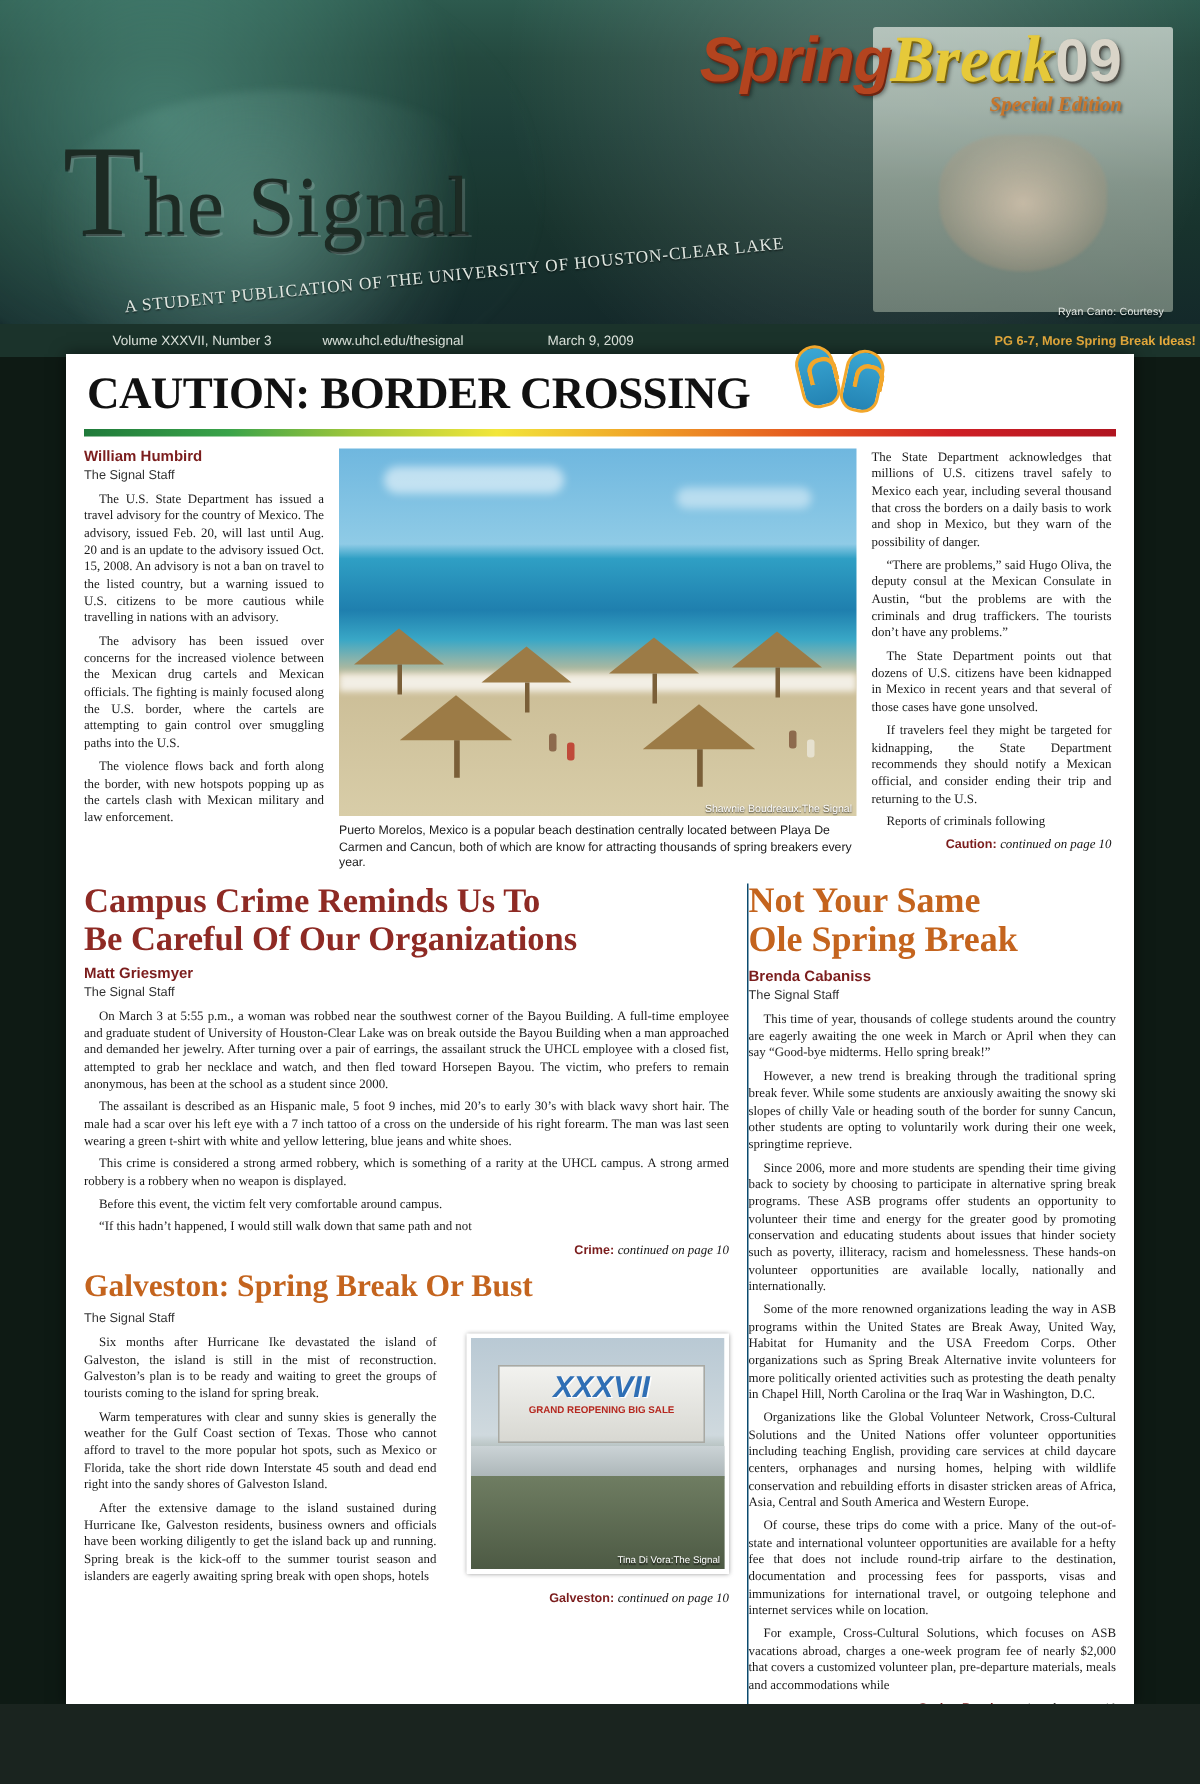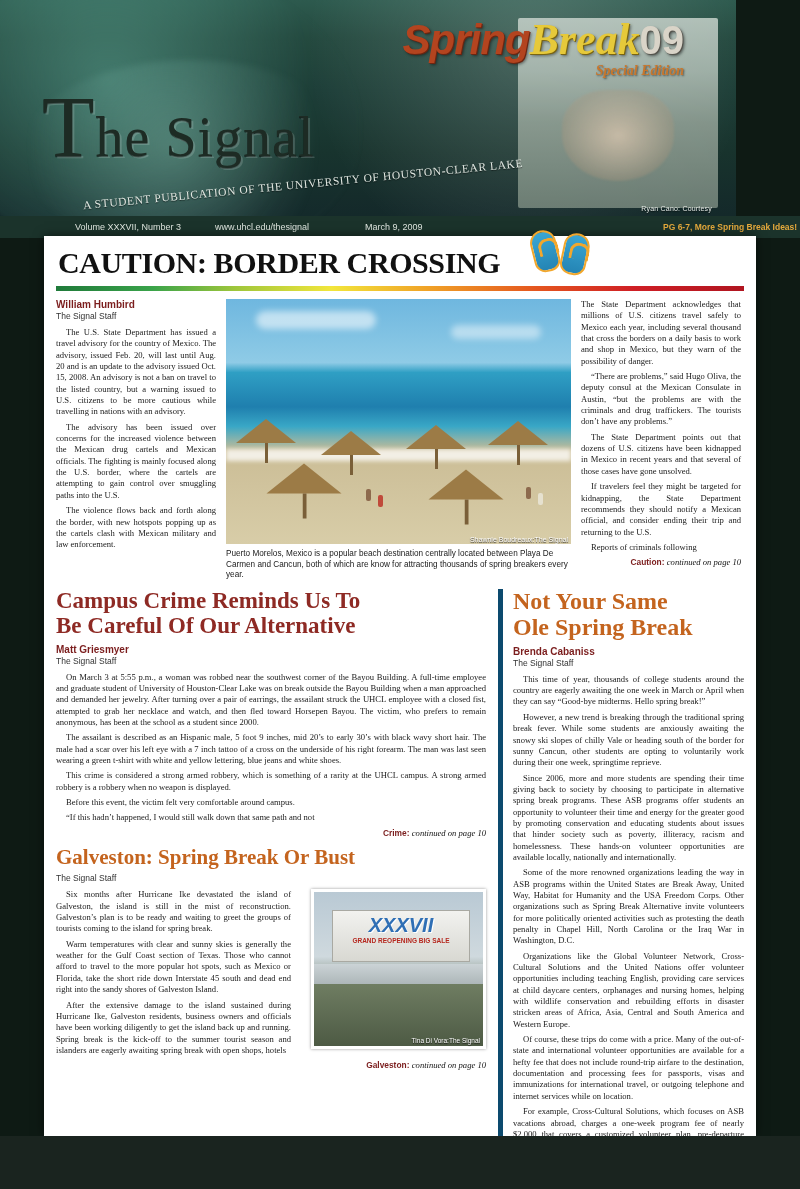--- a/index.html
+++ b/index.html
@@ -9,21 +9,21 @@
     background:#0e1a14;
     font-family:"Liberation Serif", serif;
     color:#111;
     position:relative;
     overflow:hidden;
   }
 
   
   .masthead{
     position:relative;
-    width:736px; height:216px;
+    width:800px; height:216px;
     overflow:hidden;
     background:
       radial-gradient(circle at 72% 22%, rgba(255,255,255,0.18), rgba(255,255,255,0) 40%),
       linear-gradient(180deg,#2d5a4e 0%,#24493f 18%,#1d3e37 42%,#18332d 70%,#14292a 100%);
   }
   .mast-wave{
     position:absolute; left:-60px; top:-40px; width:420px; height:300px;
     border-radius:50% 60% 45% 55%;
     background:radial-gradient(circle at 40% 40%, rgba(110,190,170,0.45), rgba(40,90,80,0.05) 65%);
     filter:blur(2px);
@@ -232,21 +232,21 @@
     font-size:8.4px; text-align:right; margin-top:3px;
   }
   .cont b{ color:#7b1d1d; }
   .cont i{ font-family:"Liberation Serif", serif; font-size:8.6px; }
 
   
   .lower{
     display:flex; gap:12px; padding:8px 12px 0 12px;
   }
   .lower-left{ width:430px; }
-  .lower-right{ width:246px; border-left:5px solid #0c4a6e; padding-left:10px; }
+  .lower-right{ width:246px; border-left:1px solid #0c4a6e; }
 
   .hl2{
     font-family:"Liberation Serif", serif;
     font-weight:bold; font-size:23px; line-height:1.08;
     color:#8e2a24; margin:0 0 5px 0;
   }
   .hl2.orange{ color:#c4641e; font-size:24px; }
   .hl2.sm{ font-size:21px; }
 
   .galv{
@@ -383,21 +383,21 @@
     </div>
   </div>
 
   <div class="lower" style="padding-left:0;padding-right:0;">
 
     <div class="lower-left">
 
       <div>
         <div class="hl2">
           <span>Campus Crime Reminds Us To</span><br>
-          <span>Be Careful Of Our Alternative</span>
+          <span>Be Careful Of Our Organizations</span>
         </div>
         <div class="byline-name">Matt Griesmyer</div>
         <div class="byline-org">The Signal Staff</div>
         <p class="body">On March 3 at 5:55 p.m., a woman was robbed near the southwest corner of the Bayou Building.  A full-time employee and graduate student of University of Houston-Clear Lake was on break outside the Bayou Building when a man approached and demanded her jewelry.  After turning over a pair of earrings, the assailant struck the UHCL employee with a closed fist, attempted to grab her necklace and watch, and then fled toward Horsepen Bayou.  The victim, who prefers to remain anonymous, has been at the school as a student since 2000.</p>
         <p class="body">The assailant is described as an Hispanic male, 5 foot 9 inches, mid 20’s to early 30’s with black wavy short hair.  The male had a scar over his left eye with a 7 inch tattoo of a cross on the underside of his right forearm.  The man was last seen wearing a green t-shirt with white and yellow lettering, blue jeans and white shoes.</p>
         <p class="body">This crime is considered a strong armed robbery, which is something of a rarity at the UHCL campus.  A strong armed robbery is a robbery when no weapon is displayed.</p>
         <p class="body">Before this event, the victim felt very comfortable around campus.</p>
         <p class="body">“If this hadn’t happened, I would still walk down that same path and not</p>
         <div class="cont">
           <b>Crime:</b>

